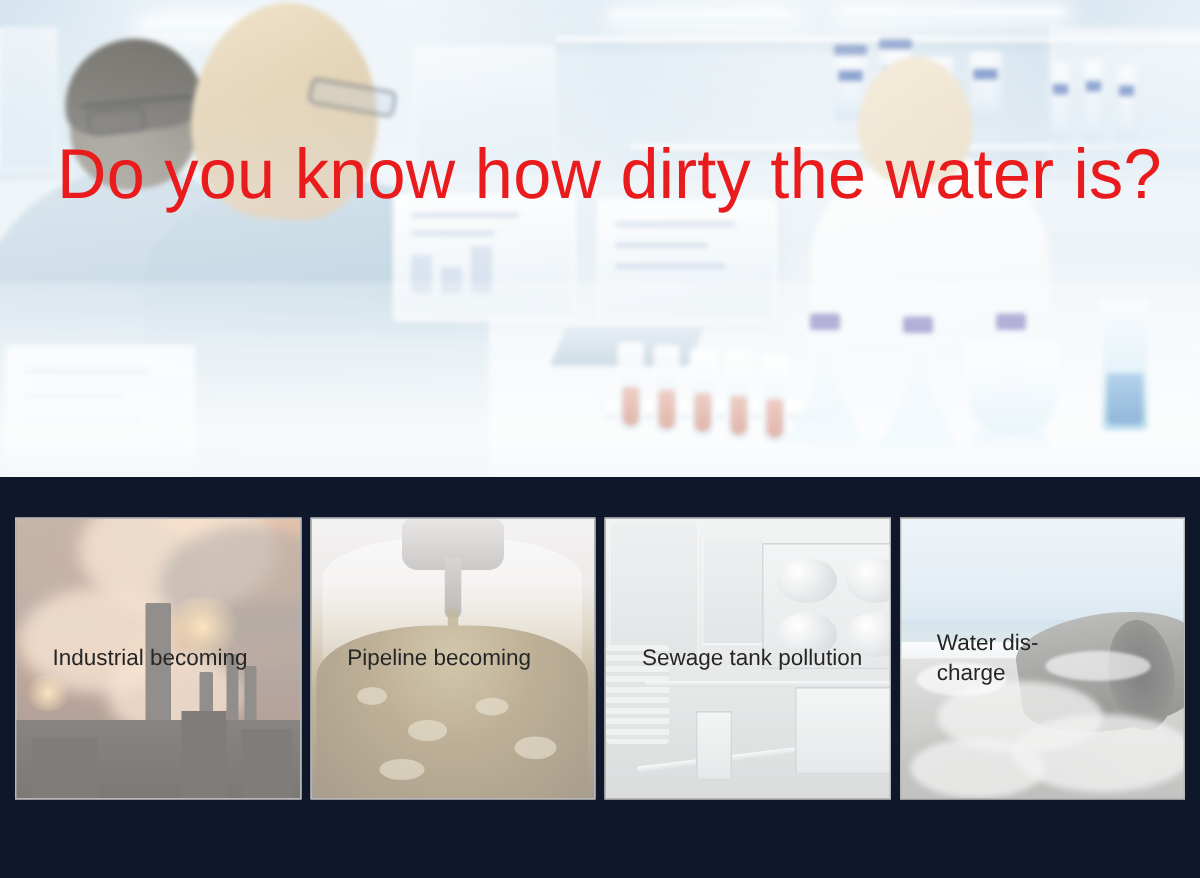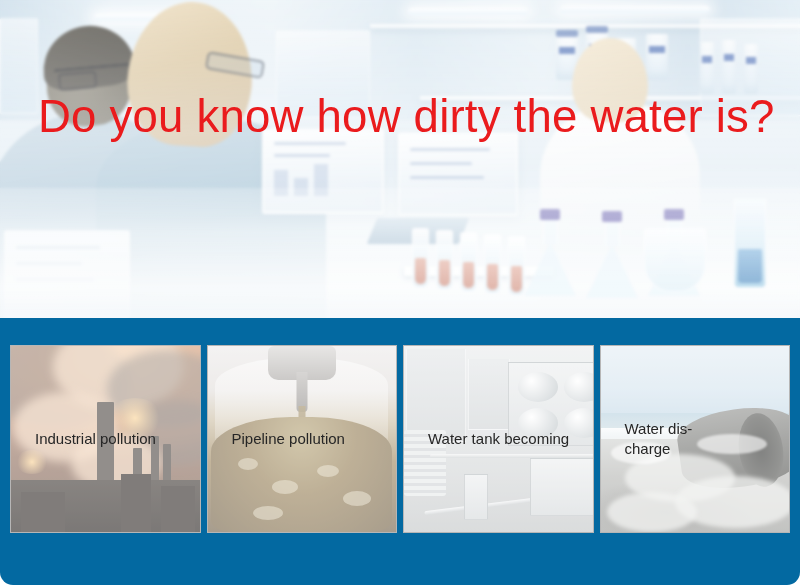--- a/index.html
+++ b/index.html
@@ -13,22 +13,21 @@
     height: 585px;
     overflow: hidden;
     font-family: "Liberation Sans", sans-serif;
     -webkit-font-smoothing: antialiased;
   }
 
   .page {
     position: relative;
     width: 800px;
     height: 585px;
-    background: #0369a1;
-    border-radius: 13px;
+    background: #0f172a;
   }
 
   
   .hero {
     position: absolute;
     left: 0;
     top: 0;
     width: 800px;
     height: 318px;
     overflow: hidden;
@@ -643,56 +642,56 @@
         <div class="stack" style="left:86px;top:56px;width:17px;height:106px;"></div>
         <div class="stack" style="left:122px;top:102px;width:9px;height:62px;"></div>
         <div class="stack" style="left:140px;top:90px;width:8px;height:74px;"></div>
         <div class="stack" style="left:152px;top:98px;width:8px;height:66px;"></div>
         <div class="plant"></div>
         <div class="plant-bit" style="left:10px;top:146px;width:44px;height:44px;"></div>
         <div class="plant-bit" style="left:110px;top:128px;width:30px;height:62px;"></div>
         <div class="plant-bit" style="left:150px;top:140px;width:34px;height:50px;"></div>
         <div class="card-wash"></div>
       </div>
-      <div class="card-label">Industrial pollution</div>
+      <div class="card-label">Industrial becoming</div>
     </div>
 
     <div class="card">
       <div class="card-photo c2">
         <div class="basin-rim"></div>
         <div class="faucet"></div>
         <div class="stream"></div>
         <div class="water-body"></div>
         <div class="foam" style="left:16%;top:60%;width:20px;height:12px;"></div>
         <div class="foam" style="left:34%;top:72%;width:26px;height:14px;"></div>
         <div class="foam" style="left:58%;top:64%;width:22px;height:12px;"></div>
         <div class="foam" style="left:72%;top:78%;width:28px;height:15px;"></div>
         <div class="foam" style="left:24%;top:86%;width:30px;height:14px;"></div>
         <div class="card-wash"></div>
       </div>
-      <div class="card-label">Pipeline pollution</div>
+      <div class="card-label">Pipeline becoming</div>
     </div>
 
     <div class="card">
       <div class="card-photo c3">
         <div class="bldg" style="left:2px;top:2px;width:58px;height:92px;"></div>
         <div class="bldg" style="left:64px;top:12px;width:40px;height:70px;"></div>
         <div class="tank-box" style="left:104px;top:16px;width:118px;height:82px;"></div>
         <div class="tank-dome" style="left:114px;top:26px;width:40px;height:30px;"></div>
         <div class="tank-dome" style="left:160px;top:26px;width:40px;height:30px;"></div>
         <div class="tank-dome" style="left:114px;top:62px;width:40px;height:30px;"></div>
         <div class="tank-dome" style="left:160px;top:62px;width:40px;height:30px;"></div>
         <div class="duct" style="left:0px;top:84px;width:42px;height:66px;"></div>
         <div class="pipe-h" style="left:26px;top:108px;width:170px;"></div>
         <div class="pipe-h" style="left:20px;top:156px;width:150px;transform:rotate(-7deg);"></div>
         <div class="tank-box" style="left:126px;top:112px;width:70px;height:56px;"></div>
         <div class="tank-box" style="left:60px;top:128px;width:22px;height:44px;"></div>
         <div class="card-wash"></div>
       </div>
-      <div class="card-label">Water tank becoming</div>
+      <div class="card-label">Sewage tank pollution</div>
     </div>
 
     <div class="card">
       <div class="card-photo c4">
         <div class="sky4"></div>
         <div class="sea4"></div>
         <div class="surf"></div>
         <div class="sand"></div>
         <div class="pipe-big"></div>
         <div class="pipe-mouth"></div>

